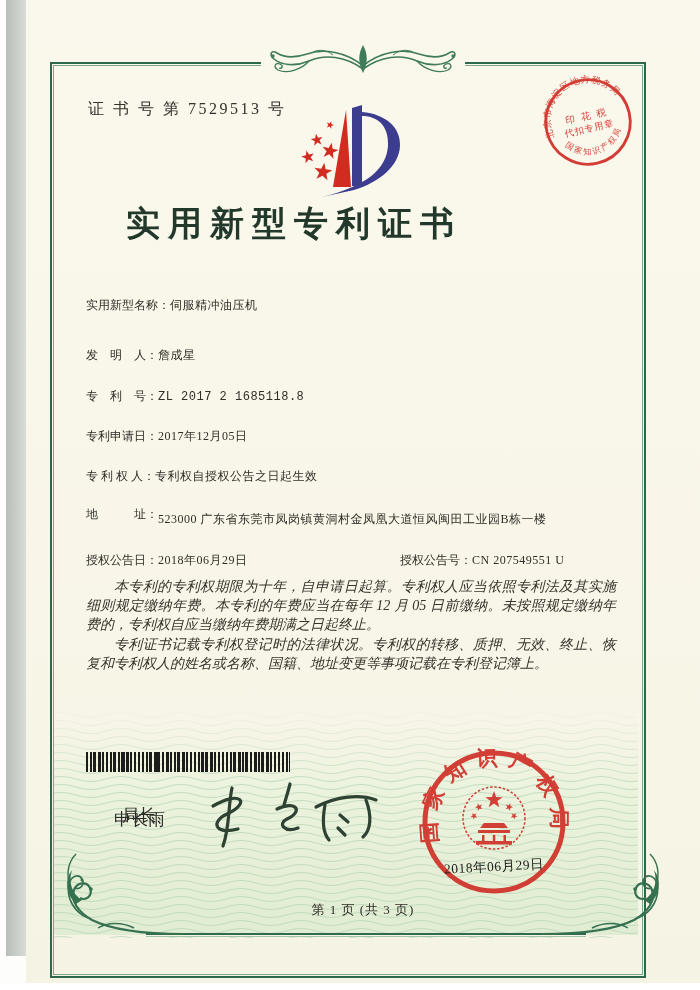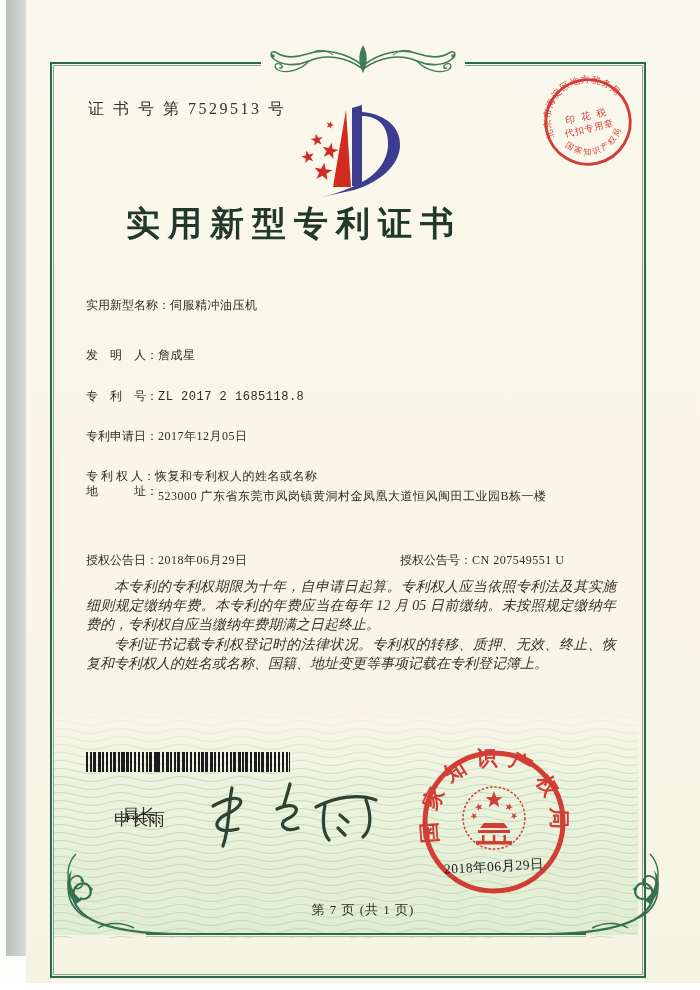--- a/index.html
+++ b/index.html
@@ -175,23 +175,23 @@
     <div class="row" style="top:347px;">
       <span class="lbl">发　明　人：</span><span class="val">詹成星</span>
     </div>
     <div class="row" style="top:388px;font-family:Liberation Mono, monospace;">
       <span class="lbl">专　利　号：</span><span class="val">ZL 2017 2 1685118.8</span>
     </div>
     <div class="row" style="top:428px;">
       <span class="lbl">专利申请日：</span><span class="val">2017年12月05日</span>
     </div>
     <div class="row" style="top:468px;">
-      <span class="lbl">专 利 权 人：</span><span class="val">恢复和专利权人的姓名或名称</span>
-    </div>
-    <div class="row row-address" style="top:483px;">
+      <span class="lbl">专 利 权 人：</span><span class="val">专利权自授权公告之日起生效</span>
+    </div>
+    <div class="row row-address" style="top:506px;">
       <span class="lbl">地　　　址：</span><span class="val">523000 广东省东莞市凤岗镇黄洞村金凤凰大道恒风闽田工业园B栋一楼</span>
     </div>
     <div class="row" style="top:552px;">
       <span class="lbl">授权公告日：</span><span class="val">2018年06月29日</span>
       <span class="pair2">
         <span class="lbl">授权公告号：</span><span class="val">CN 207549551 U</span>
       </span>
     </div>
   </div>
 
@@ -238,17 +238,17 @@
         <rect x="60" y="84" width="32" height="3"></rect>
         <rect x="64" y="89" width="2.5" height="6"></rect>
         <rect x="74.8" y="89" width="2.5" height="6"></rect>
         <rect x="85.5" y="89" width="2.5" height="6"></rect>
         <rect x="58" y="95" width="36" height="3.5"></rect>
       </g>
     </g>
     <text x="76" y="125" text-anchor="middle" font-size="13.5" fill="#1e1d1b" letter-spacing="0.5" transform="rotate(-3 76 120)">2018年06月29日</text>
   </svg>
 
-  <div class="footer">第 7 页 (共 1 页)</div>
+  <div class="footer">第 1 页 (共 3 页)</div>
 
 </div>
 
 <div class="photo-edge-bottom"></div>
 
 </body></html>

